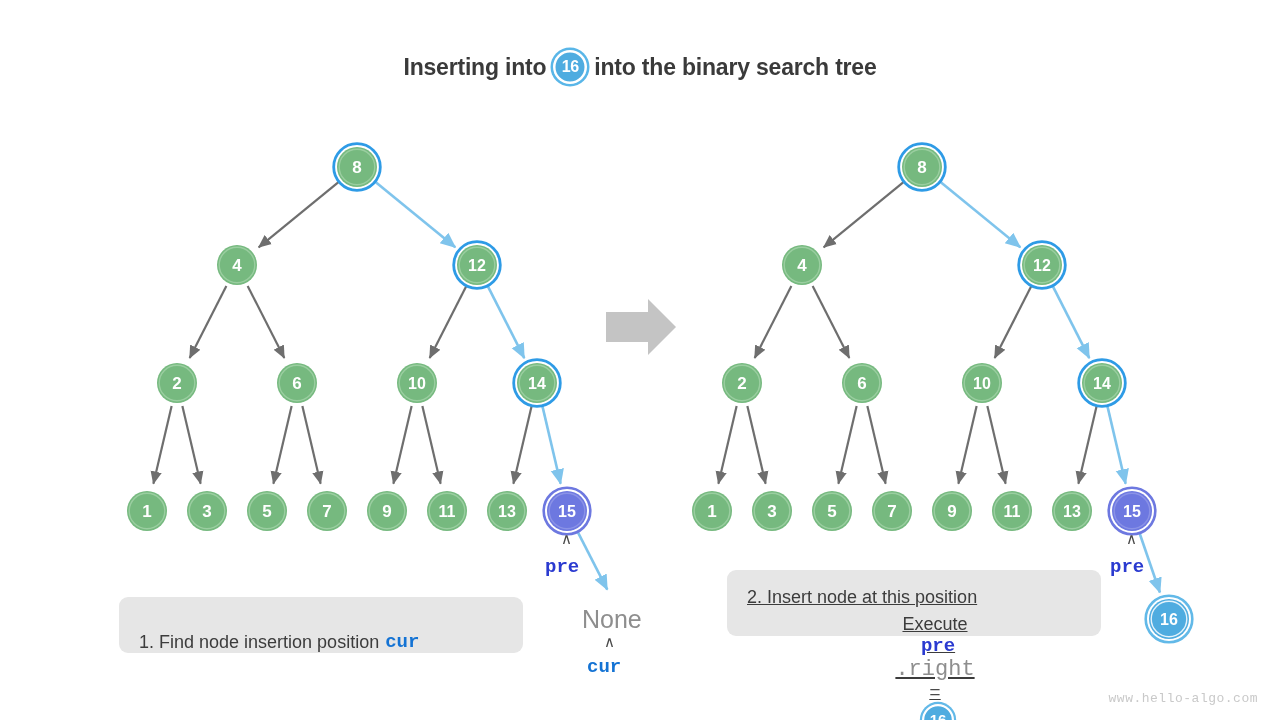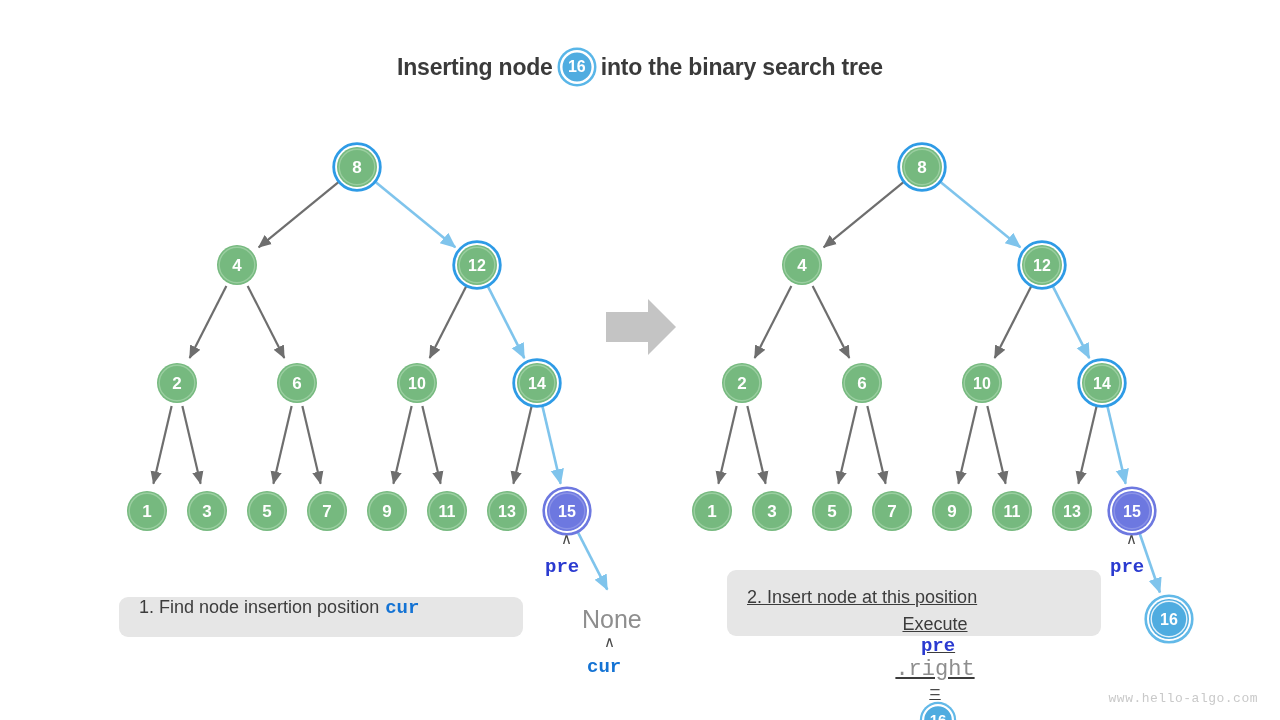--- a/index.html
+++ b/index.html
@@ -32,22 +32,22 @@
 
   .callout{
     position:absolute;
     background:#e6e6e6;
     border-radius:9px;
     color:#3c3c3c;
     font-size:18px;
     box-sizing:border-box;
   }
   #callout-left{
-    left:119px;top:597px;width:404px;height:40px;
-    display:flex;align-items:flex-start;padding-left:20px;
+    left:119px;top:597px;width:404px;height:56px;
+    display:flex;align-items:flex-end;padding-left:20px;
   }
   #callout-right{
     left:727px;top:570px;width:374px;height:66px;
     padding:11px 0 0 20px;
     text-decoration:underline;
   }
   .callout .line{display:flex;align-items:center;height:33px;white-space:nowrap;}
   .callout .line.indent{padding-left:22px;flex-direction:column;}
   .mono-blue{
     font-family:"Liberation Mono", monospace;
@@ -320,21 +320,21 @@
         <g>
           <circle cx="1169" cy="619" r="23.3" fill="none" stroke="#62B9E8" stroke-width="2.6"></circle>
           <circle cx="1169" cy="619" r="20" fill="#4FACE0"></circle>
           <circle cx="1169" cy="619" r="17.8" fill="none" stroke="#ffffff" stroke-width="1.4" opacity="0.85"></circle>
           <text x="1169" y="619" fill="#ffffff" text-anchor="middle" dominant-baseline="central" font-family="&quot;Liberation Sans&quot;, sans-serif" font-size="16" font-weight="bold">16</text>
         </g>
       </g>
   </svg>
 
   <div class="title-wrap">
-    <span>Inserting node</span><span class="title-badge">16</span><span>into the binary search tree</span>
+    <span>Inserting into</span><span class="title-badge">16</span><span>into the binary search tree</span>
   </div>
 
   <div class="caret" style="left:561px;top:531px;">∧</div>
   <div class="ptr-label ptr-pre" style="left:545px;top:556px;">pre</div>
 
   <div class="none-label" style="left:582px;top:605px;">None</div>
   <div class="caret" style="left:604px;top:634px;">∧</div>
   <div class="ptr-label ptr-cur" style="left:587px;top:656px;">cur</div>
 
   <div class="caret" style="left:1126px;top:531px;">∧</div>

